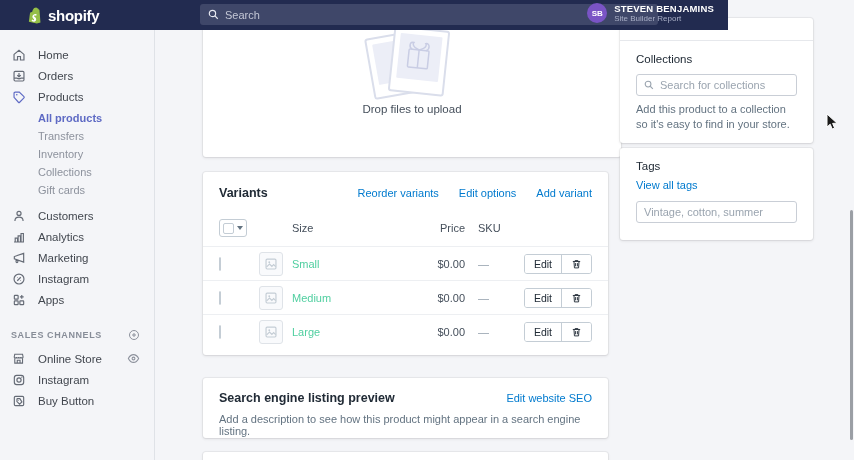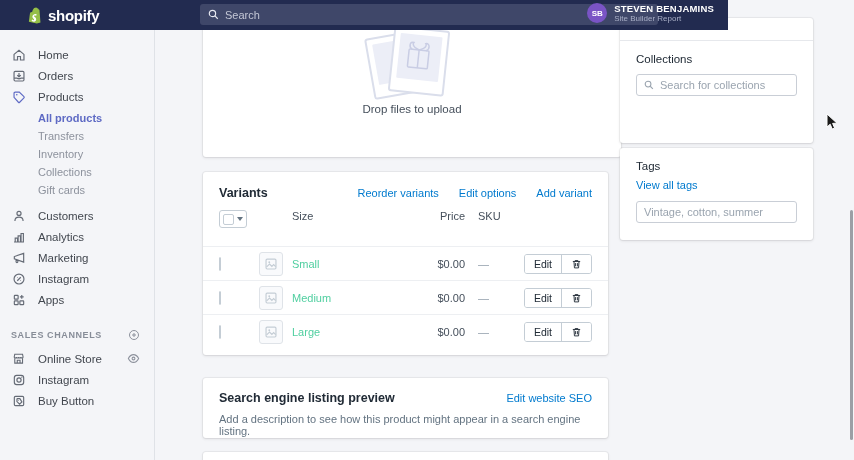--- a/index.html
+++ b/index.html
@@ -69,21 +69,21 @@
     position:absolute; background:#fff; border:2px solid #dadeeb; border-radius:3px;
   }
   .frame .inner { position:absolute; left:5px; top:5px; right:5px; bottom:12px; background:#eceef7; border-radius:1px; }
   .upload-label { position:absolute; left:0; right:0; top:85px; text-align:center; font-size:11.5px; color:#454f5b; }
 
   
   .card-head { display:flex; align-items:center; padding:14px 16px 10px 16px; }
   .card-title { font-size:12.5px; font-weight:bold; color:#212b36; }
   .head-links { margin-left:auto; display:flex; gap:20px; }
   .blue-link { color:#007ace; font-size:11px; text-decoration:none; cursor:pointer; }
-  .vtable-head { display:flex; align-items:flex-start; height:36px; padding:0 16px; font-size:11px; color:#454f5b; }
+  .vtable-head { display:flex; align-items:center; height:36px; padding:0 16px; font-size:11px; color:#454f5b; }
   .sel-btn {
     width:28px; height:18px; border:1px solid #c4cdd5; border-radius:3px; background:#fff;
     display:flex; align-items:center; justify-content:center; gap:3px; cursor:pointer;
   }
   .cbox { width:11px; height:11px; border:1px solid #c4cdd5; border-radius:2px; background:#fff; flex:none; }
   .caret { width:0; height:0; border-left:3px solid transparent; border-right:3px solid transparent; border-top:4px solid #637381; }
   .vrow {
     display:flex; align-items:center; height:34px; padding:0 16px;
     border-top:1px solid #edeff2; font-size:11px;
   }
@@ -418,20 +418,21 @@
     <div class="tf">
       <span>
         <svg width="10" height="10" viewBox="0 0 16 16">
             <circle cx="6.5" cy="6.5" r="4.6" fill="none" stroke="#9aa4af" stroke-width="1.7"></circle>
             <line x1="10" y1="10" x2="14.2" y2="14.2" stroke="#9aa4af" stroke-width="1.7"></line>
           </svg>
       </span>
       <input type="text" placeholder="Search for collections" style="">
     </div>
     <div style="height:6px;"></div>
+    <div class="help-text">Add this product to a collection so it's easy to find in your store.</div>
   </div>
 </div>
 
 <div class="card" style="left:620px; top:148px; width:193px; height:92px;">
   <div style="padding:12px 16px 0 16px;">
     <div class="panel-label">Tags</div>
     <div style="height:3px;"></div>
     <a class="blue-link">View all tags</a>
     <div style="height:8px;"></div>
     <div class="tf">

